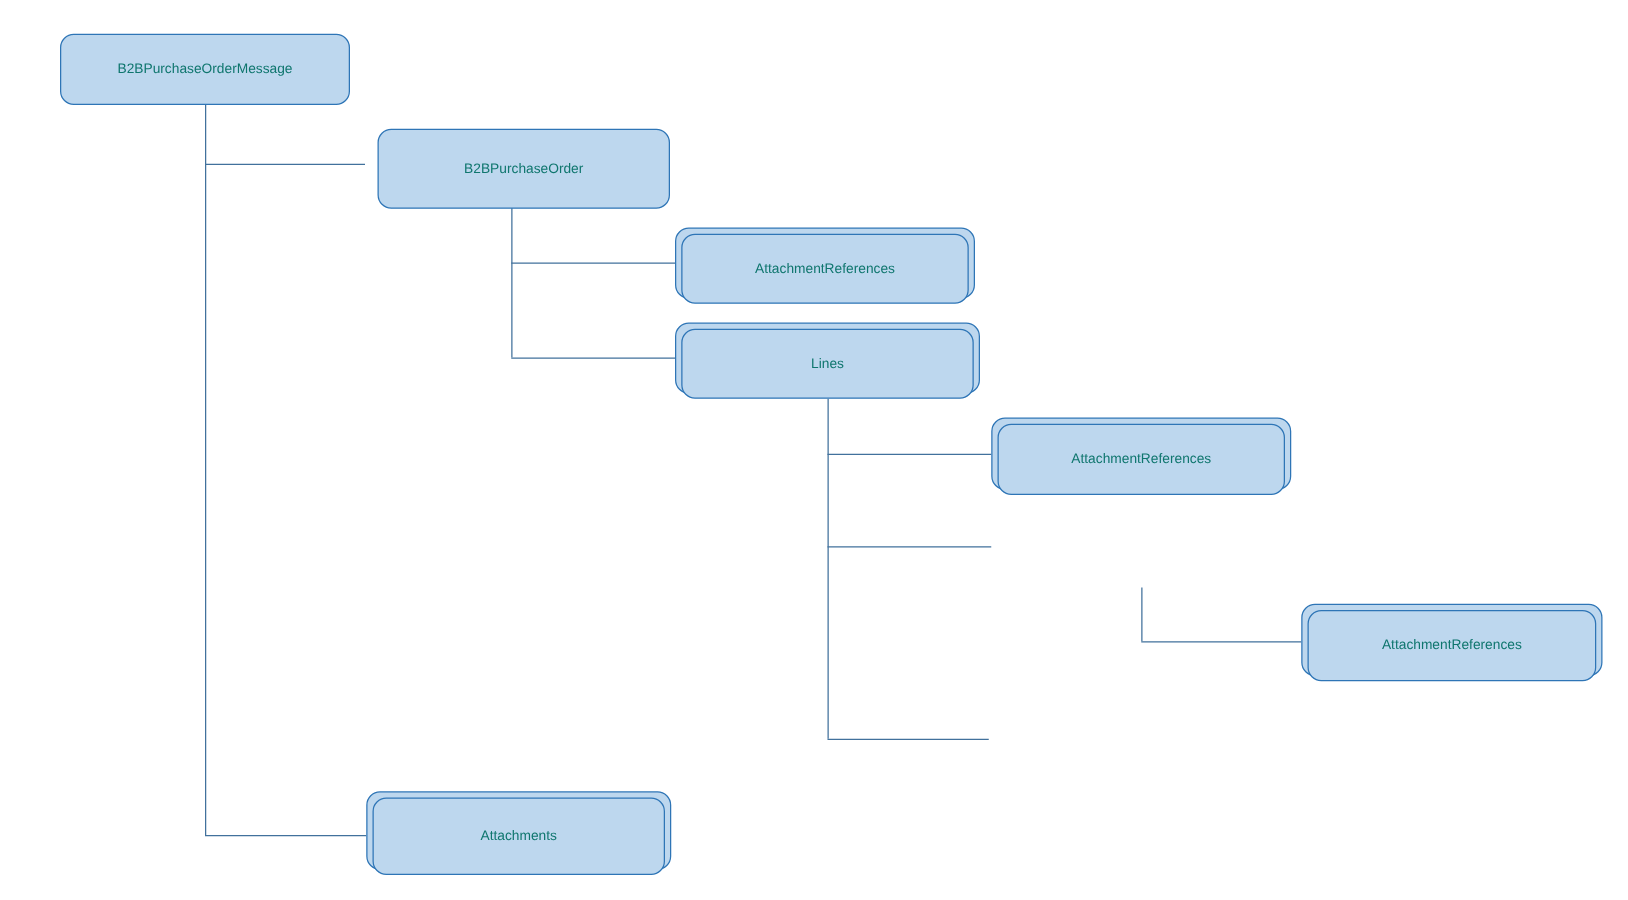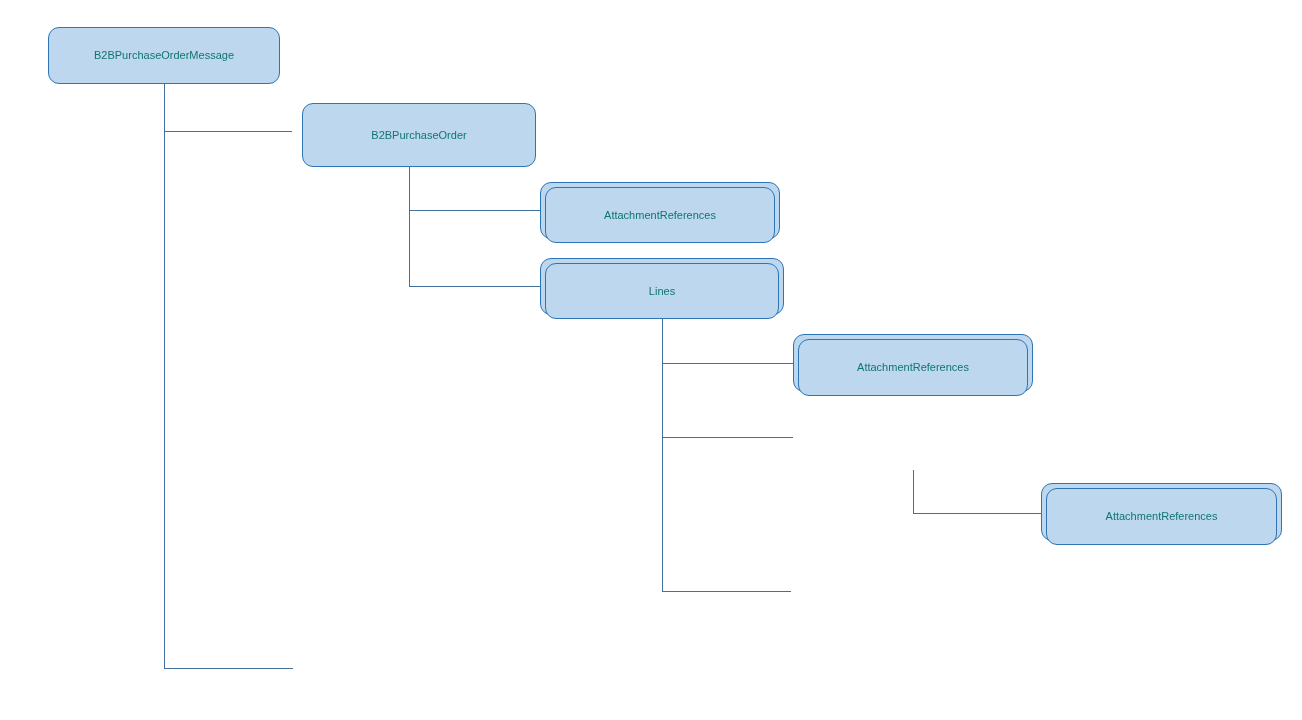--- a/index.html
+++ b/index.html
@@ -112,14 +112,20 @@
 
 
   <div class="node" style="left:1046px; top:488px; width:231px; height:57px;">
     <div class="card-back"></div>
     <div class="card-front">
       <span class="node-label">AttachmentReferences</span>
     </div>
   </div>
 
 
+  <div class="node" style="left:298px; top:638px; width:234px; height:62px;">
+    <div class="card-back"></div>
+    <div class="card-front">
+      <span class="node-label">Attachments</span>
+    </div>
+  </div>
 
 </div>
 
 </body></html>

